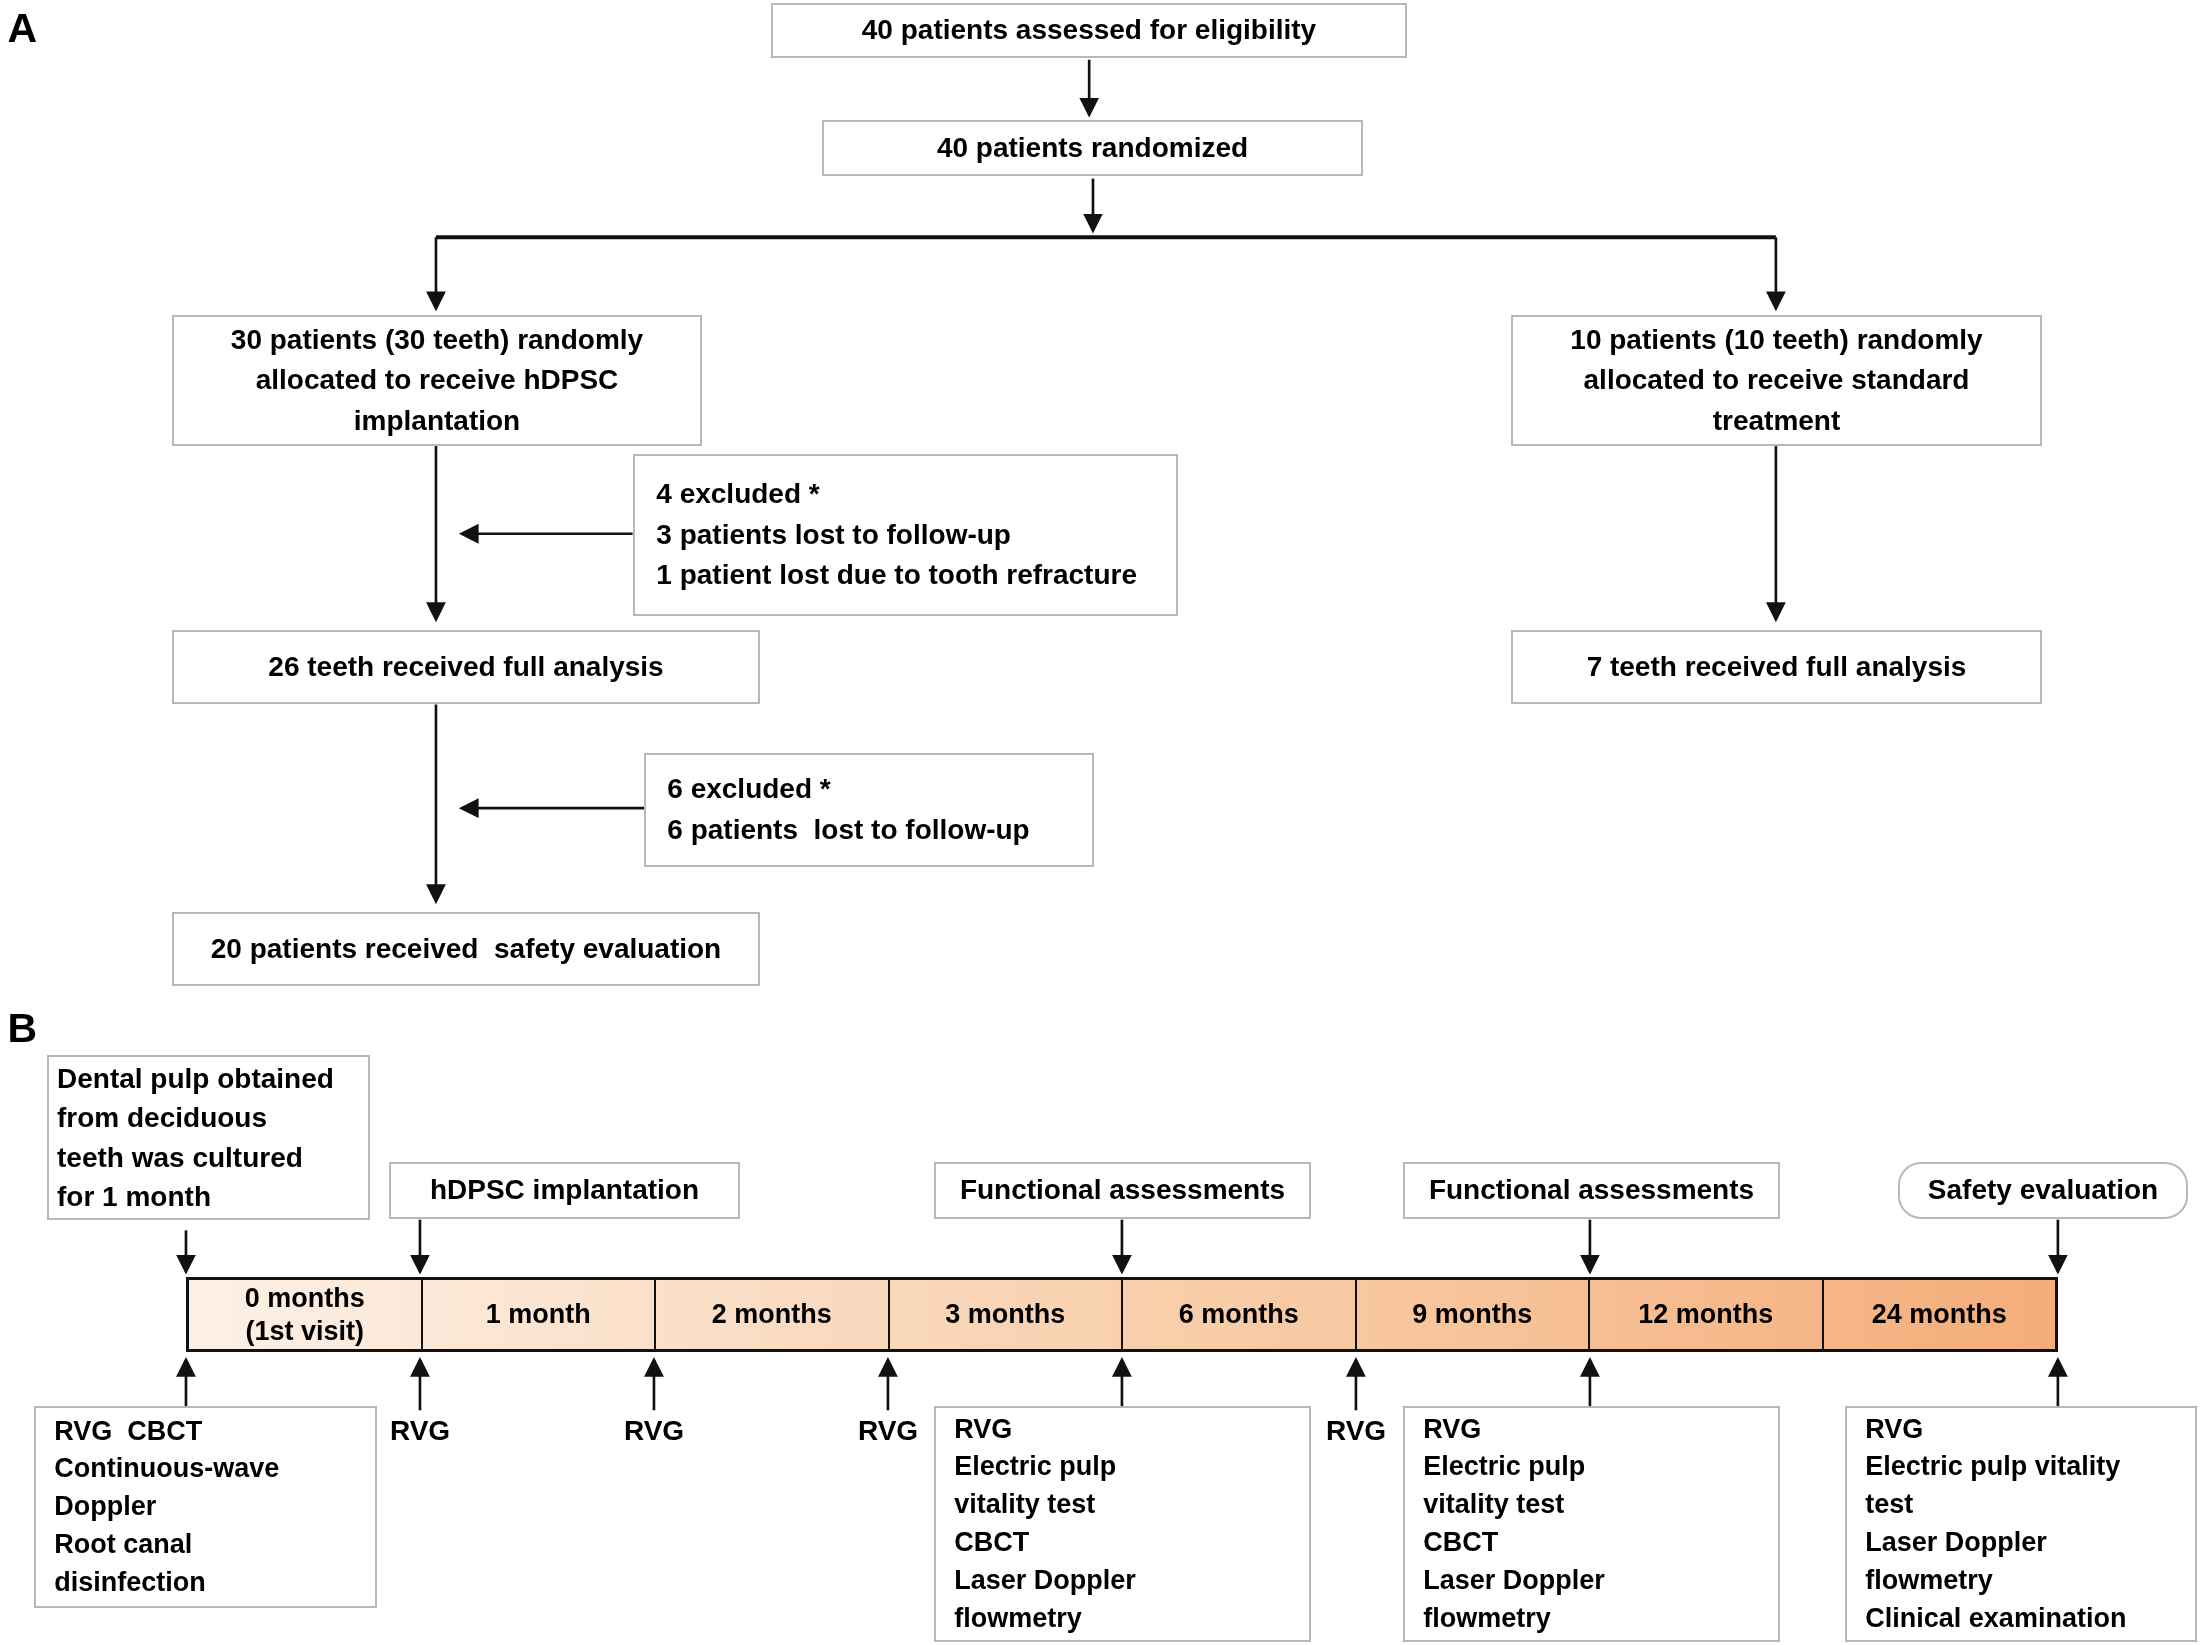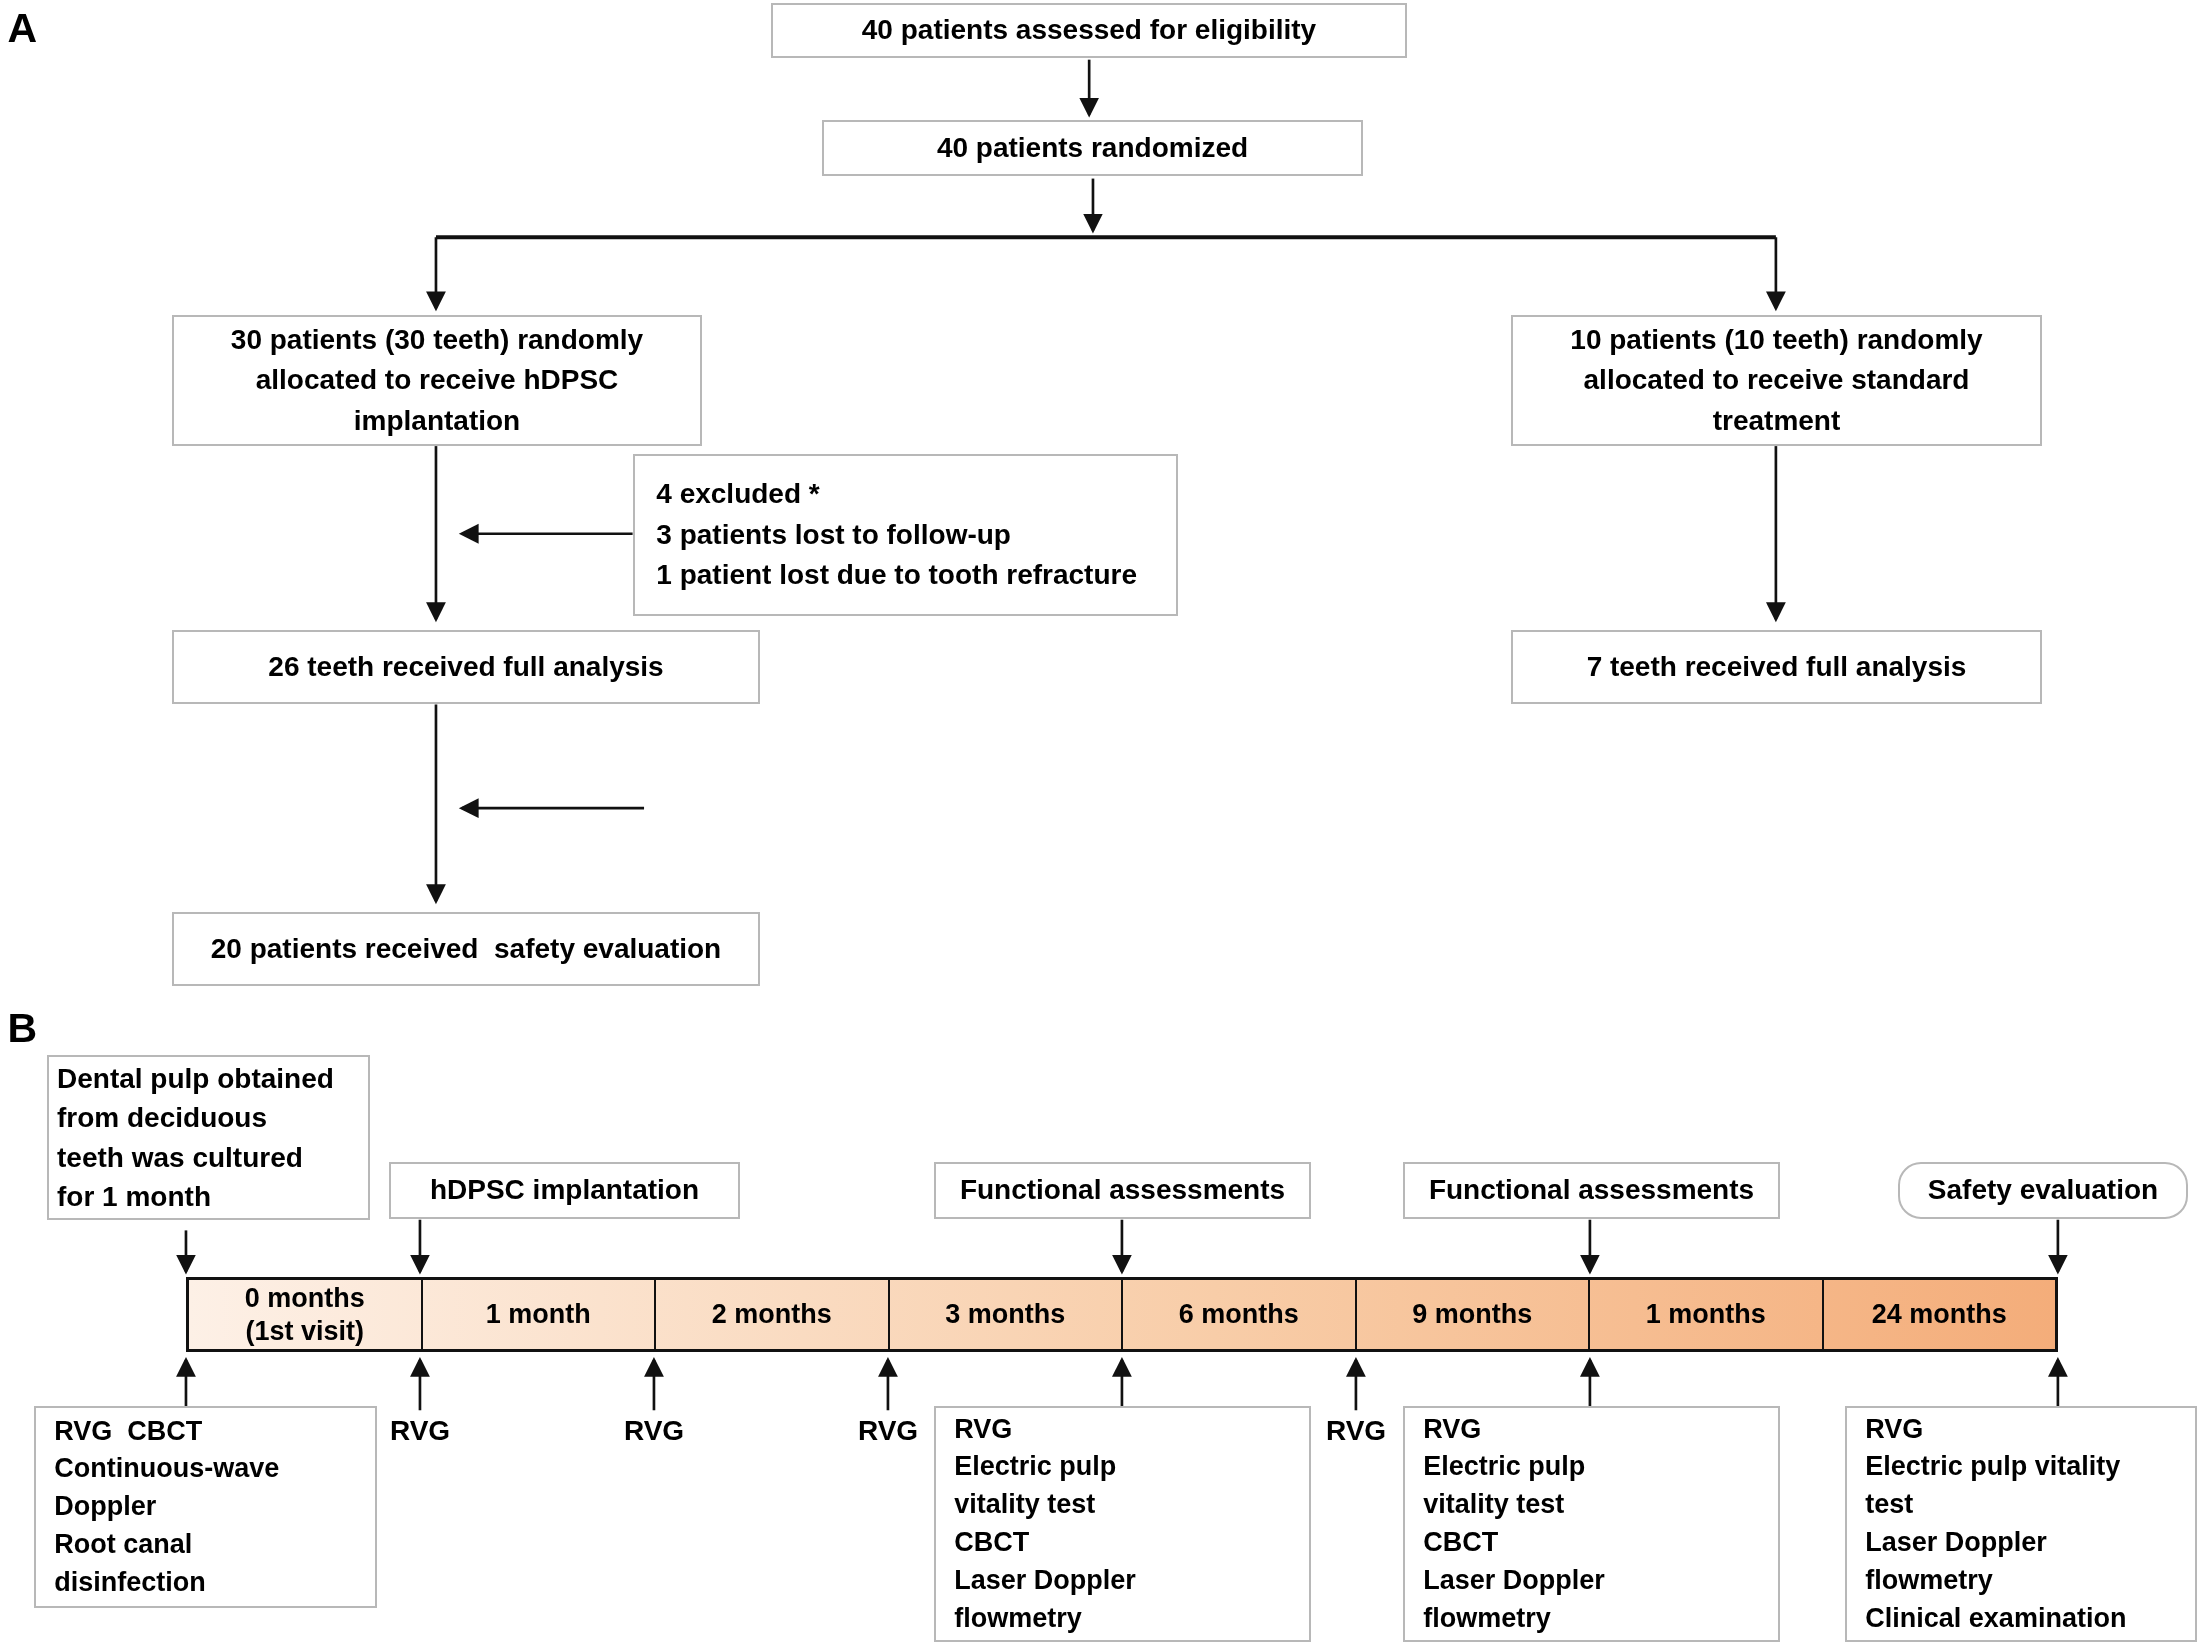--- a/index.html
+++ b/index.html
@@ -121,20 +121,22 @@
   <div class="box" style="left:1511px;top:315px;width:531px;height:131px;">10 patients (10 teeth) randomly
 allocated to receive standard
 treatment</div>
 
   <div class="box left-text" style="left:633px;top:454px;width:545px;height:162px;">4 excluded *
 3 patients lost to follow-up
 1 patient lost due to tooth refracture</div>
 
   <div class="box" style="left:172px;top:630px;width:588px;height:74px;">26 teeth received full analysis</div>
 
+  <div class="box left-text" style="left:644px;top:753px;width:450px;height:114px;">6 excluded *
+6 patients  lost to follow-up</div>
 
   <div class="box" style="left:172px;top:912px;width:588px;height:74px;">20 patients received  safety evaluation</div>
 
   <div class="box" style="left:1511px;top:630px;width:531px;height:74px;">7 teeth received full analysis</div>
 
   <div class="panel-label" style="left:7.6px;top:1005px;">B</div>
 
   <div class="box left-text tight" style="left:47px;top:1055px;width:323px;height:165px;padding-left:8px;">Dental pulp obtained
 from deciduous
 teeth was cultured
@@ -149,21 +151,21 @@
   <div class="box" style="left:1898px;top:1162px;width:290px;height:57px;border-radius:23px;">Safety evaluation</div>
 
   <div class="timeline-bar" style="background: linear-gradient(to right, rgb(253, 240, 230) 0%, rgb(248, 205, 168) 55%, rgb(244, 173, 122) 100%); border-color: rgb(17, 17, 17);">
     <div class="seg">0 months
 (1st visit)</div>
     <div class="seg">1 month</div>
     <div class="seg">2 months</div>
     <div class="seg">3 months</div>
     <div class="seg">6 months</div>
     <div class="seg">9 months</div>
-    <div class="seg">1 months</div>
+    <div class="seg">12 months</div>
     <div class="seg">24 months</div>
   </div>
 
   <div class="rvg-label" style="left:420px;top:1415px;">RVG</div>
   <div class="rvg-label" style="left:654px;top:1415px;">RVG</div>
   <div class="rvg-label" style="left:888px;top:1415px;">RVG</div>
   <div class="rvg-label" style="left:1356px;top:1415px;">RVG</div>
 
   <div class="box left-text small tight" style="left:34px;top:1406px;width:343px;height:202px;padding-left:18.3px;">RVG  CBCT
 Continuous-wave

